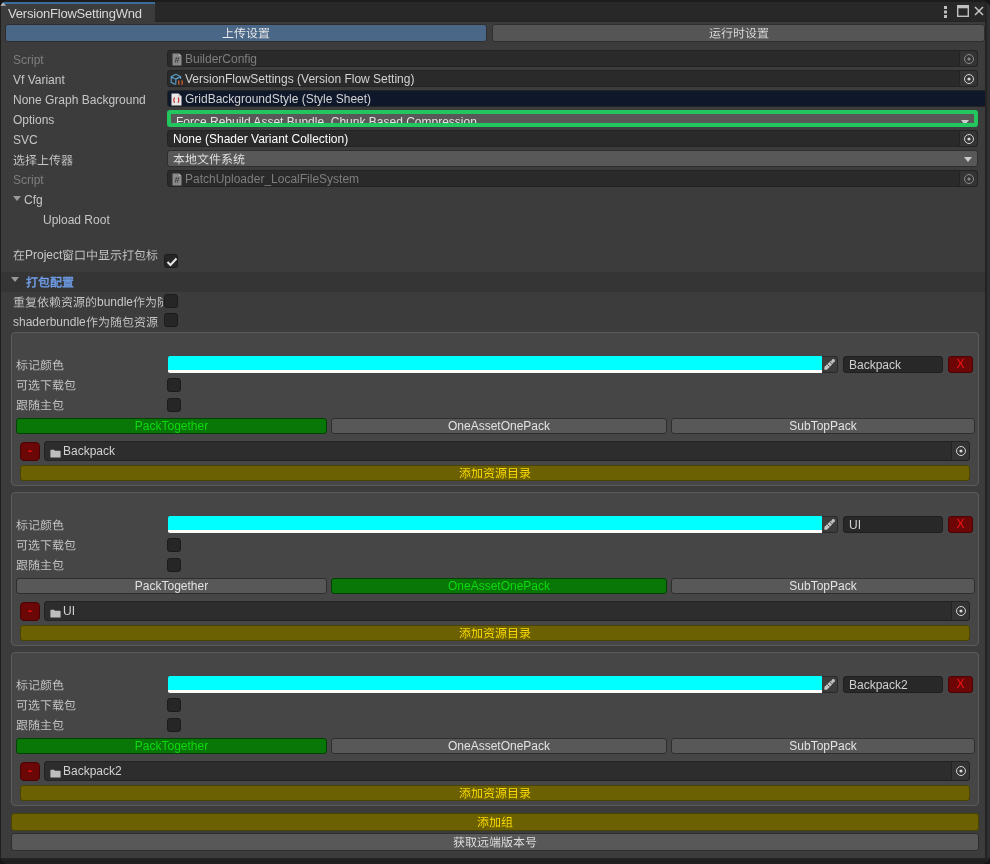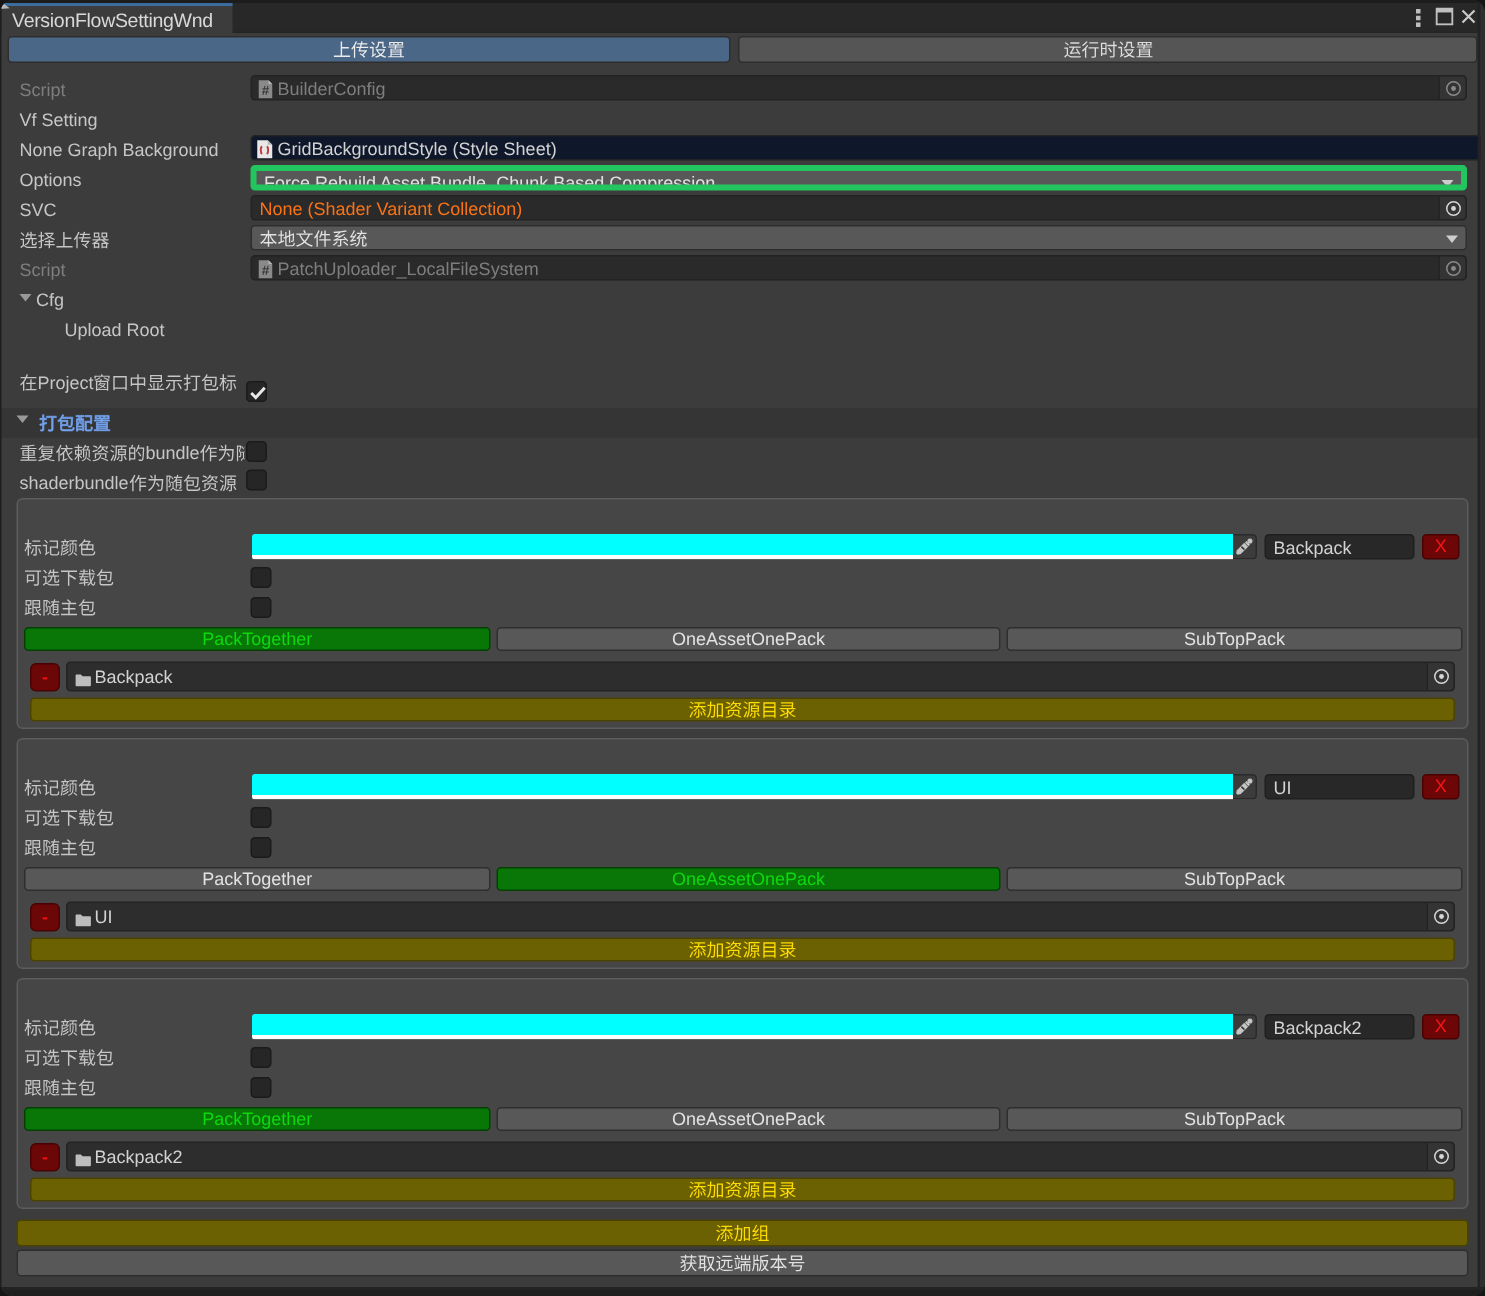--- a/index.html
+++ b/index.html
@@ -109,21 +109,40 @@
         <text x="6" y="10" font-size="9" font-weight="bold" fill="#3a3a3a" text-anchor="middle" font-family="Liberation Sans">#</text>
       </svg>
       <span style="position:absolute;left:17px;top:1px;color:#7e7e7e">BuilderConfig</span>
       <div class="pick">
         <svg width="14" height="14" viewBox="0 0 14 14">
           <circle cx="7" cy="7" r="4.5" fill="none" stroke="#8a8a8a" stroke-width="1"></circle>
           <circle cx="7" cy="7" r="1.6" fill="#8a8a8a"></circle>
         </svg>
       </div>
     </div>
-<div class="lbl" style="left:13px;top:73px">Vf Setting</div>
+<div class="lbl" style="left:13px;top:73px">Vf Variant</div>
+<div style="position:absolute;left:167px;top:70px;width:811px;height:17px;background:#2a2a2a;border:1px solid #232323;border-radius:3px;font-size:12px;overflow:hidden">
+      <svg width="14" height="14" viewBox="0 0 14 14" style="position:absolute;left:2px;top:2px">
+        <g fill="none" stroke="#5b9fc9" stroke-width="1.1">
+          <path d="M5.8 1.3 L10.6 3.5 L10.6 6 M5.8 1.3 L1.2 3.7 L1.2 9.3 L5.4 11.4 M1.4 3.9 L5.8 6 L5.8 11.2 M5.8 6 L10.4 3.7"></path>
+          <path d="M3 4.9 L3 5.5 M8.6 4.6 L5.8 6"></path>
+        </g>
+        <g fill="none" stroke="#d4602e" stroke-width="1.3">
+          <path d="M9.3 7.4 C8.4 8.2 8.4 11 9.3 11.8"></path>
+          <path d="M11.6 7.4 C12.5 8.2 12.5 11 11.6 11.8"></path>
+        </g>
+      </svg>
+      <span style="position:absolute;left:17px;top:1px;color:#d2d2d2">VersionFlowSettings (Version Flow Setting)</span>
+      <div class="pick">
+        <svg width="14" height="14" viewBox="0 0 14 14">
+          <circle cx="7" cy="7" r="4.5" fill="none" stroke="#d6d6d6" stroke-width="1"></circle>
+          <circle cx="7" cy="7" r="1.6" fill="#d6d6d6"></circle>
+        </svg>
+      </div>
+    </div>
 <div class="lbl" style="left:13px;top:93px">None Graph Background</div>
 <div style="position:absolute;left:167px;top:90px;width:842px;height:17px;background:#0f172a;border:1px solid #232323;border-radius:3px;font-size:12px;overflow:hidden">
       <svg width="11" height="13" viewBox="0 0 11 13" style="position:absolute;left:3px;top:2px">
         <path d="M0.5 0.5 L7.5 0.5 L10.5 3.5 L10.5 12.5 L0.5 12.5 Z" fill="#e8e8e8"></path>
         <path d="M7.5 0.5 L7.5 3.5 L10.5 3.5 Z" fill="#b9b9b9"></path>
         <path d="M3.6 4.5 C2.6 5.5 2.6 8.5 3.6 9.8" stroke="#c33b3b" stroke-width="1.3" fill="none"></path>
         <path d="M7 4.5 C8 5.5 8 8.5 7 9.8" stroke="#c33b3b" stroke-width="1.3" fill="none"></path>
       </svg>
       <span style="position:absolute;left:17px;top:1px;color:#d2d2d2">GridBackgroundStyle (Style Sheet)</span>
       <div class="pick">
@@ -133,21 +152,21 @@
         </svg>
       </div>
     </div>
 <div class="lbl" style="left:13px;top:113px">Options</div>
 <div style="position:absolute;left:167px;top:110px;width:811px;height:17px;background:#585858;border:4px solid #22c55e;border-radius:3px;font-size:12px;color:#e2e2e2;overflow:hidden">
       <span style="position:absolute;left:5px;top:1px">Force Rebuild Asset Bundle, Chunk Based Compression</span>
       <div class="arr"></div>
     </div>
 <div class="lbl" style="left:13px;top:133px">SVC</div>
 <div style="position:absolute;left:167px;top:130px;width:811px;height:17px;background:#2a2a2a;border:1px solid #232323;border-radius:3px;font-size:12px;overflow:hidden">
-      <span style="position:absolute;left:5px;top:1px;color:#f97316">None (Shader Variant Collection)</span>
+      <span style="position:absolute;left:5px;top:1px;color:#ffffff">None (Shader Variant Collection)</span>
       <div class="pick">
         <svg width="14" height="14" viewBox="0 0 14 14">
           <circle cx="7" cy="7" r="4.5" fill="none" stroke="#d6d6d6" stroke-width="1"></circle>
           <circle cx="7" cy="7" r="1.6" fill="#d6d6d6"></circle>
         </svg>
       </div>
     </div>
 <div class="lbl" style="left:13px;top:153px"><svg class="zh" width="60" height="12" viewBox="0 0 5000 1000">
         <use href="#z9009" x="0"></use>
         <use href="#z62e9" x="1000"></use>

